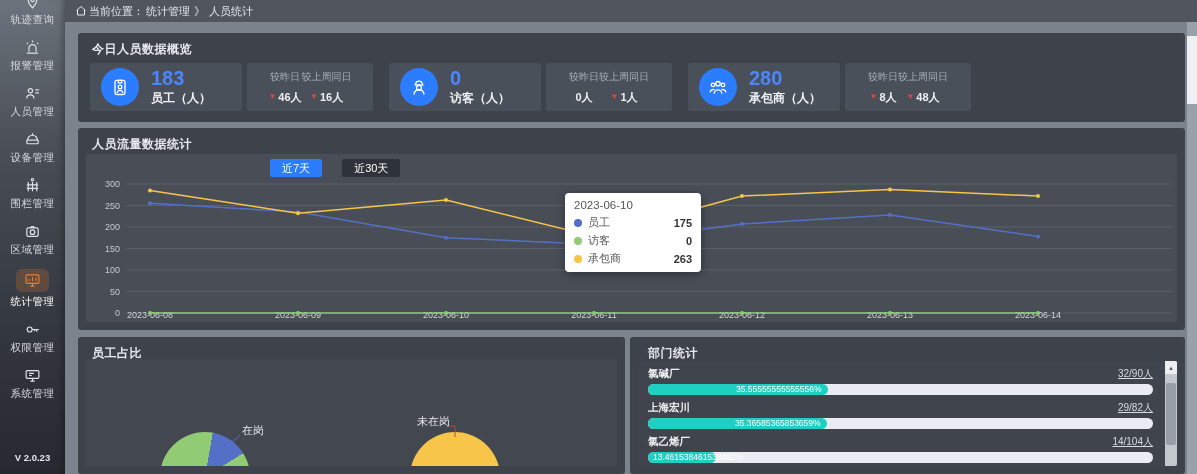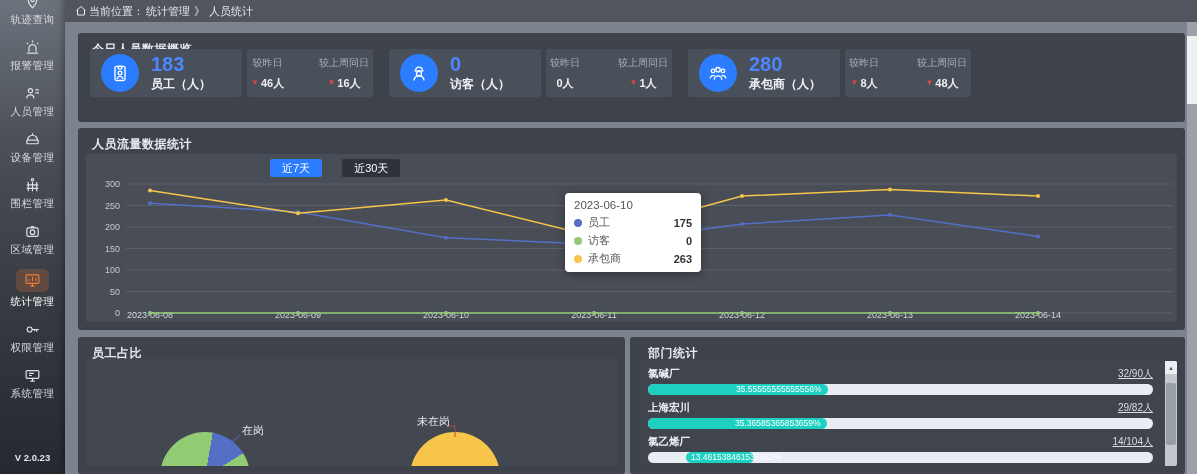--- a/index.html
+++ b/index.html
@@ -23,28 +23,28 @@
     display:flex;align-items:center;gap:2px;padding-left:10px;box-sizing:border-box;color:#e2e5e9;font-size:11px;}
   .crumb-sep{margin:0 2px;}
 
   
   .main{position:absolute;left:65px;top:22px;width:1132px;height:452px;background:#7d838d;}
   .panel{position:absolute;background:#3e434b;border-radius:3px;}
   .panel-title{position:absolute;left:14px;top:8px;font-size:12px;font-weight:bold;color:#e6e9ed;letter-spacing:.5px;}
 
   
   .p-overview{left:13px;top:11px;width:1107px;height:89px;}
-  .cards{position:absolute;left:12px;top:16px;display:flex;gap:16px;}
+  .cards{position:absolute;left:12px;top:30px;display:flex;gap:16px;}
   .card-group{display:flex;gap:5px;}
   .stat-card{width:152px;height:48px;background:#4a505a;border-radius:3px;display:flex;align-items:center;gap:12px;padding-left:11px;box-sizing:border-box;}
   .stat-ico{width:38px;height:38px;border-radius:50%;background:#2b7cff;display:flex;align-items:center;justify-content:center;color:#fff;flex:0 0 auto;}
   .stat-txt{display:flex;flex-direction:column;gap:2px;}
   .stat-val{font-size:20px;font-weight:bold;color:#4c86ff;line-height:20px;}
   .stat-lab{font-size:12px;font-weight:bold;color:#f0f2f5;}
-  .cmp-card{width:126px;height:48px;background:#4a505a;border-radius:3px;display:flex;align-items:center;justify-content:space-between;padding:0 4px;box-sizing:border-box;}
+  .cmp-card{width:126px;height:48px;background:#4a505a;border-radius:3px;display:flex;align-items:center;justify-content:center;padding:0 4px;box-sizing:border-box;}
   .cmp-col{display:flex;flex-direction:column;align-items:center;gap:6px;}
   .cmp-h{font-size:10px;color:#a7adb5;white-space:nowrap;}
   .cmp-v{font-size:11px;color:#eceef2;font-weight:bold;display:flex;align-items:center;gap:2px;white-space:nowrap;}
   .arrow-down{color:#e04545;font-size:8px;line-height:8px;}
 
   
   .p-flow{left:13px;top:106px;width:1107px;height:202px;}
   .chart-box{position:absolute;left:8px;top:26px;width:1091px;height:168px;background:#484d56;border-radius:2px;}
   .tabs{position:absolute;left:184px;top:5px;display:flex;gap:20px;}
   .tab{height:18px;line-height:18px;padding:0 12px;font-size:11px;color:#fff;background:#2e333b;border-radius:2px;cursor:pointer;}
@@ -420,21 +420,21 @@
                   <span class="dept-pct" style="right: 6px;">35.36585365853659%</span>
                 </div>
             </div>
           </div>
           <div class="dept-row">
             <div class="dept-row-top">
               <span class="dept-name">氯乙烯厂</span>
               <span class="dept-count">14/104人</span>
             </div>
             <div class="dept-track">
-              <div class="dept-fill" style="width: 13.46%; background: rgb(30, 208, 194); margin-left: 38px;">
+              <div class="dept-fill" style="width: 13.46%; background: rgb(30, 208, 194);">
                   <span class="dept-pct" style="left: 5px;">13.461538461538462%</span>
                 </div>
             </div>
           </div>
 
         </div>
         <div class="dept-scroll">
           <div class="dept-scroll-btn">▲</div>
           <div class="dept-scroll-thumb"></div>
         </div>

